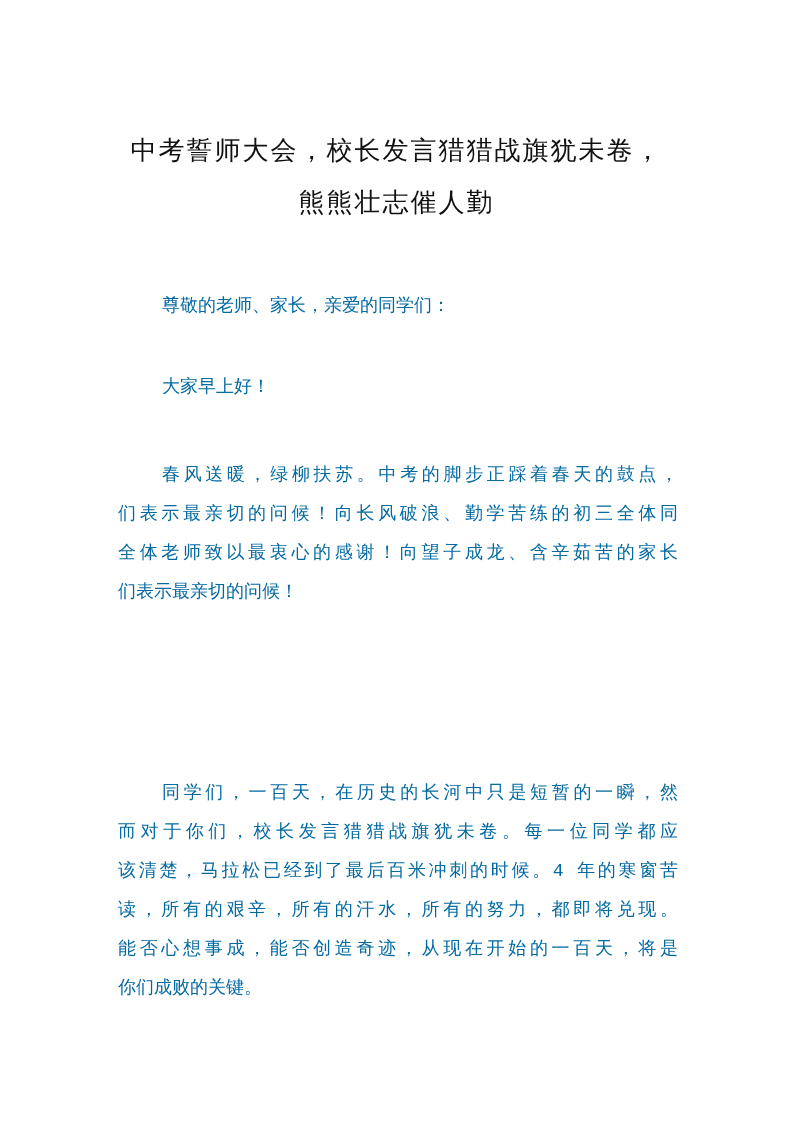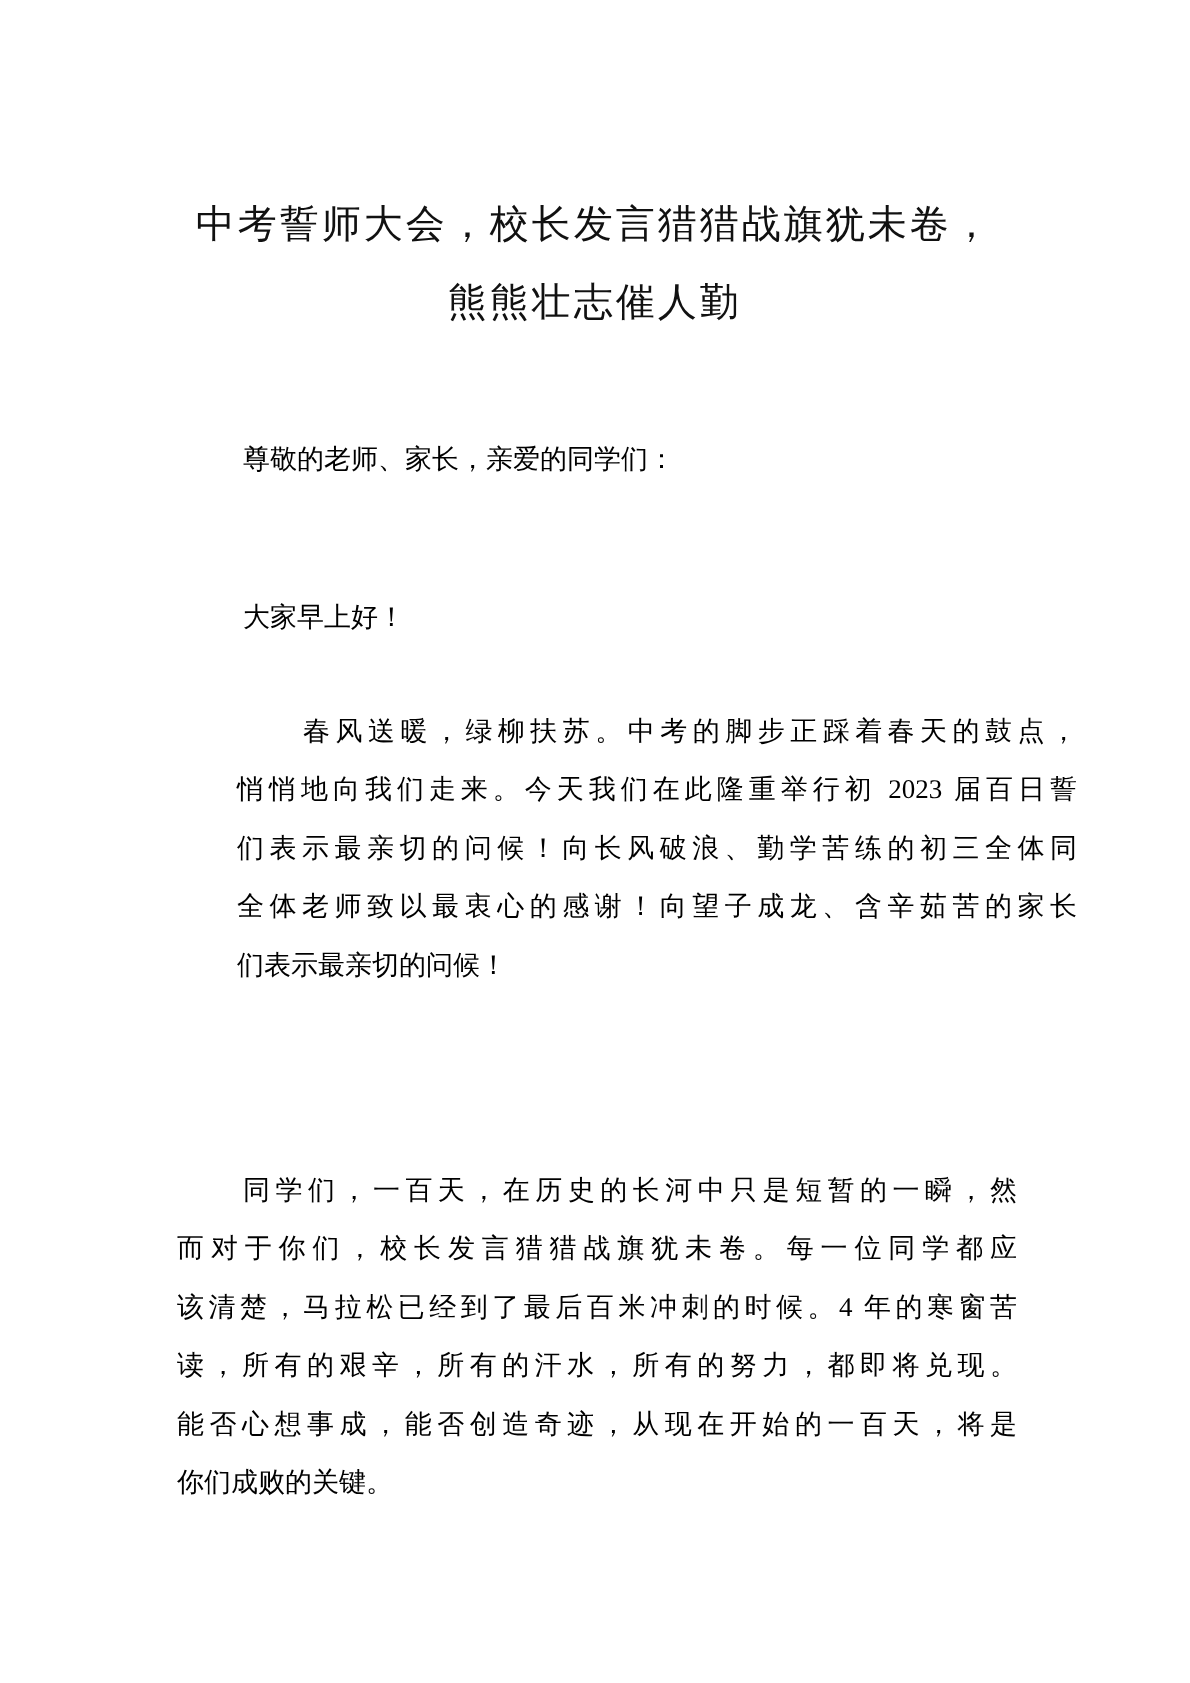--- a/index.html
+++ b/index.html
@@ -33,36 +33,36 @@
       letter-spacing: 2px;
       color: #111;
       font-family: "DejaVu Sans", "Liberation Sans", sans-serif;
     }
     .title .tline { display: block; }
     .body-block {
       position: absolute;
       left: 118px;
       width: 560px;
       font-size: 18px;
-      color: #000000;
-      font-family: Liberation Serif, serif;
+      color: #0369a1;
+      font-family: Liberation Mono, monospace;
     }
     .line {
       display: block;
       white-space: nowrap;
       height: 39px;
       line-height: 39px;
       text-align: justify;
       text-align-last: justify;
     }
     .line.last { text-align-last: left; }
     .line.indent { padding-left: 44px; }
     .p-greeting { top: 287px; }
-    .p-hello { top: 392px; }
-    .p-1 { top: 468px; margin-left: 40px; }
+    .p-hello { top: 368px; }
+    .p-1 { top: 456px; }
     .p-2 { top: 774px; }
   </style>
 </head>
 <body>
 
 <div class="page">
 
   <h1 class="title" style="margin:0;font-weight:normal;">
     <span class="tline">中考誓师大会，校长发言猎猎战旗犹未卷，</span>
     <span class="tline">熊熊壮志催人勤</span>
@@ -71,21 +71,20 @@
   <div class="body-block p-greeting">
     <span class="line indent last">尊敬的老师、家长，亲爱的同学们：</span>
   </div>
 
   <div class="body-block p-hello">
     <span class="line indent last">大家早上好！</span>
   </div>
 
   <div class="body-block p-1">
     <span class="line indent">春风送暖，绿柳扶苏。中考的脚步正踩着春天的鼓点，</span>
-    <span class="line">悄悄地向我们走来。今天我们在此隆重举行初 2023 届百日誓</span>
     <span class="line">们表示最亲切的问候！向长风破浪、勤学苦练的初三全体同</span>
     <span class="line">全体老师致以最衷心的感谢！向望子成龙、含辛茹苦的家长</span>
     <span class="line last">们表示最亲切的问候！</span>
   </div>
 
   <div class="body-block p-2">
     <span class="line indent">同学们，一百天，在历史的长河中只是短暂的一瞬，然</span>
     <span class="line">而对于你们，校长发言猎猎战旗犹未卷。每一位同学都应</span>
     <span class="line">该清楚，马拉松已经到了最后百米冲刺的时候。4 年的寒窗苦</span>
     <span class="line">读，所有的艰辛，所有的汗水，所有的努力，都即将兑现。</span>

